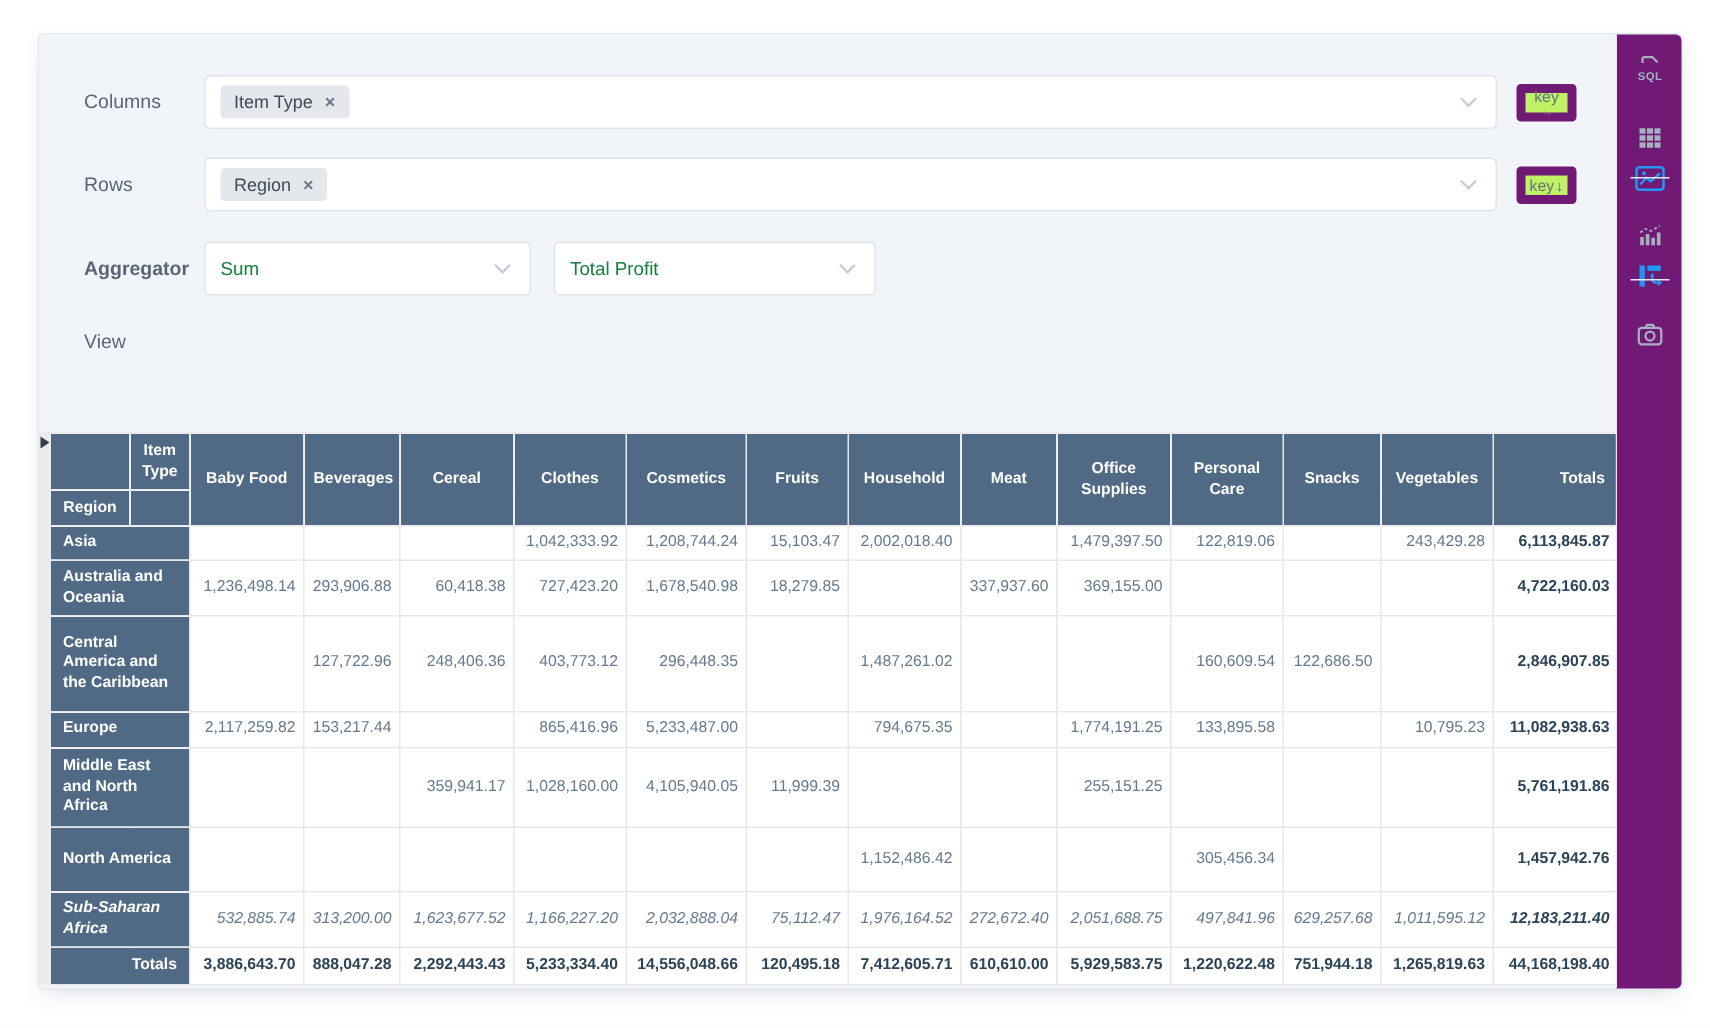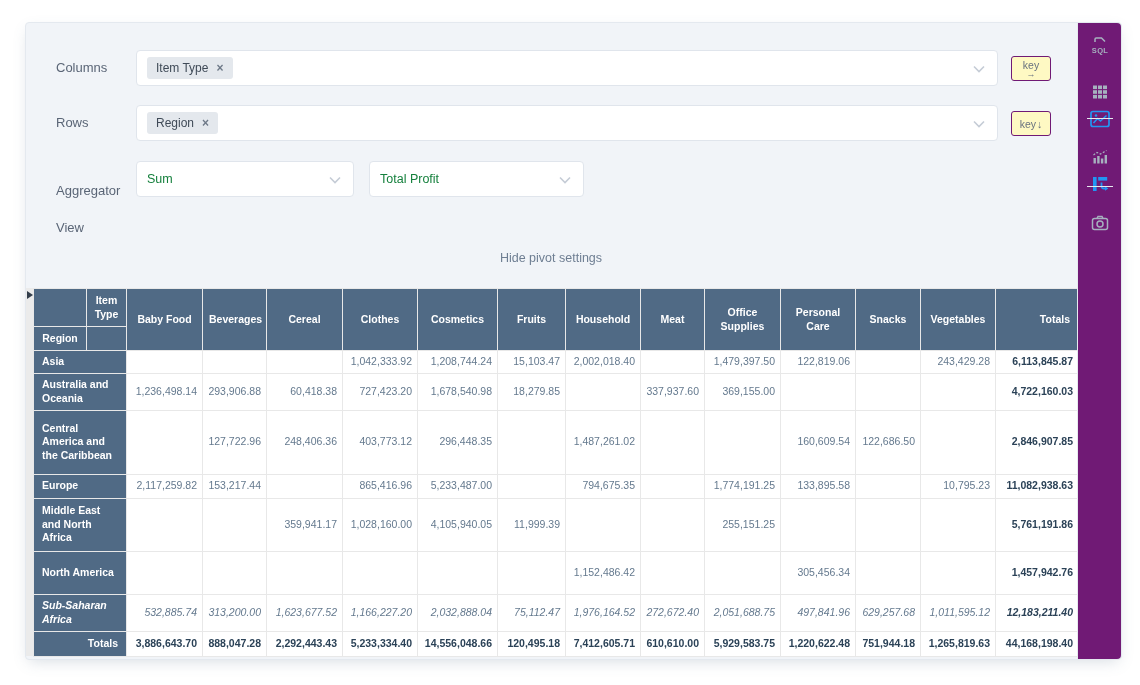--- a/index.html
+++ b/index.html
@@ -31,21 +31,21 @@
     height:36px; display:flex; align-items:center; padding:0 30px 0 10px; cursor:pointer;
   }
   .chev { position:absolute; right:12px; top:50%; transform:translateY(-50%); }
   .tag {
     background:#e4e8ed; border-radius:3px; padding:4px 9px; font-size:12px; color:#3f4a57;
     display:flex; align-items:center; gap:8px; cursor:grab;
   }
   .tag .x { font-size:12px; font-weight:bold; color:#6e7988; cursor:pointer; line-height:1; }
   .sel-text { font-size:12.5px; color:#15803d; }
   .keybtn {
-    position:absolute; width:40px; height:25px; background:#fef9c3; border:1px solid #701a75;
+    position:absolute; width:40px; height:25px; background:#bef264; border:6px solid #701a75;
     border-radius:3px; color:#68727f; font-size:10.5px; cursor:pointer;
     display:flex; align-items:center; justify-content:center;
   }
   .keybtn.stack { flex-direction:column; line-height:9px; padding-top:1px; }
   .keybtn .arrow { font-size:9px; line-height:8px; }
   .hide-link { position:absolute; left:0; width:1050px; text-align:center; font-size:12.5px; color:#6e7e92; cursor:pointer; }
 
   
   .resize-strip { position:absolute; left:0; top:265px; width:7px; height:368px; background:#ebebeb; cursor:col-resize; }
   .resize-tri { position:absolute; left:1px; top:268px; width:0; height:0;
@@ -98,41 +98,40 @@
         <svg width="12" height="8" viewBox="0 0 12 8">
             <polyline points="1,1.5 6,6.5 11,1.5" fill="none" stroke="#c5ccd6" stroke-width="1.6"></polyline>
           </svg>
       </span>
     </div>
     <div class="keybtn" style="left:985px; top:88px; gap:1px;">
       <span>key</span>
       <span>↓</span>
     </div>
 
-    <div class="field-label" style="left:30px; top:160px;">Aggregator</div>
+    <div class="field-label" style="left:30px; top:148px;font-weight:bold;">Aggregator</div>
     <div class="selectbox" style="left:110px; top:138px; width:218px;">
       <span class="sel-text">Sum</span>
       <span class="chev">
         <svg width="12" height="8" viewBox="0 0 12 8">
             <polyline points="1,1.5 6,6.5 11,1.5" fill="none" stroke="#c5ccd6" stroke-width="1.6"></polyline>
           </svg>
       </span>
     </div>
     <div class="selectbox" style="left:343px; top:138px; width:215px;">
       <span class="sel-text">Total Profit</span>
       <span class="chev">
         <svg width="12" height="8" viewBox="0 0 12 8">
             <polyline points="1,1.5 6,6.5 11,1.5" fill="none" stroke="#c5ccd6" stroke-width="1.6"></polyline>
           </svg>
       </span>
     </div>
 
     <div class="field-label" style="left:30px; top:197px;">View</div>
 
-    <div class="hide-link" style="top:228px;">Hide pivot settings</div>
 
     <div class="resize-strip"></div>
     <div class="resize-tri"></div>
     <div class="table-wrap">
       <table class="pvt">
           <colgroup>
             <col style="width: 53px;">
             <col style="width: 40px;">
             <col style="width: 76px;">
             <col style="width: 64px;">

